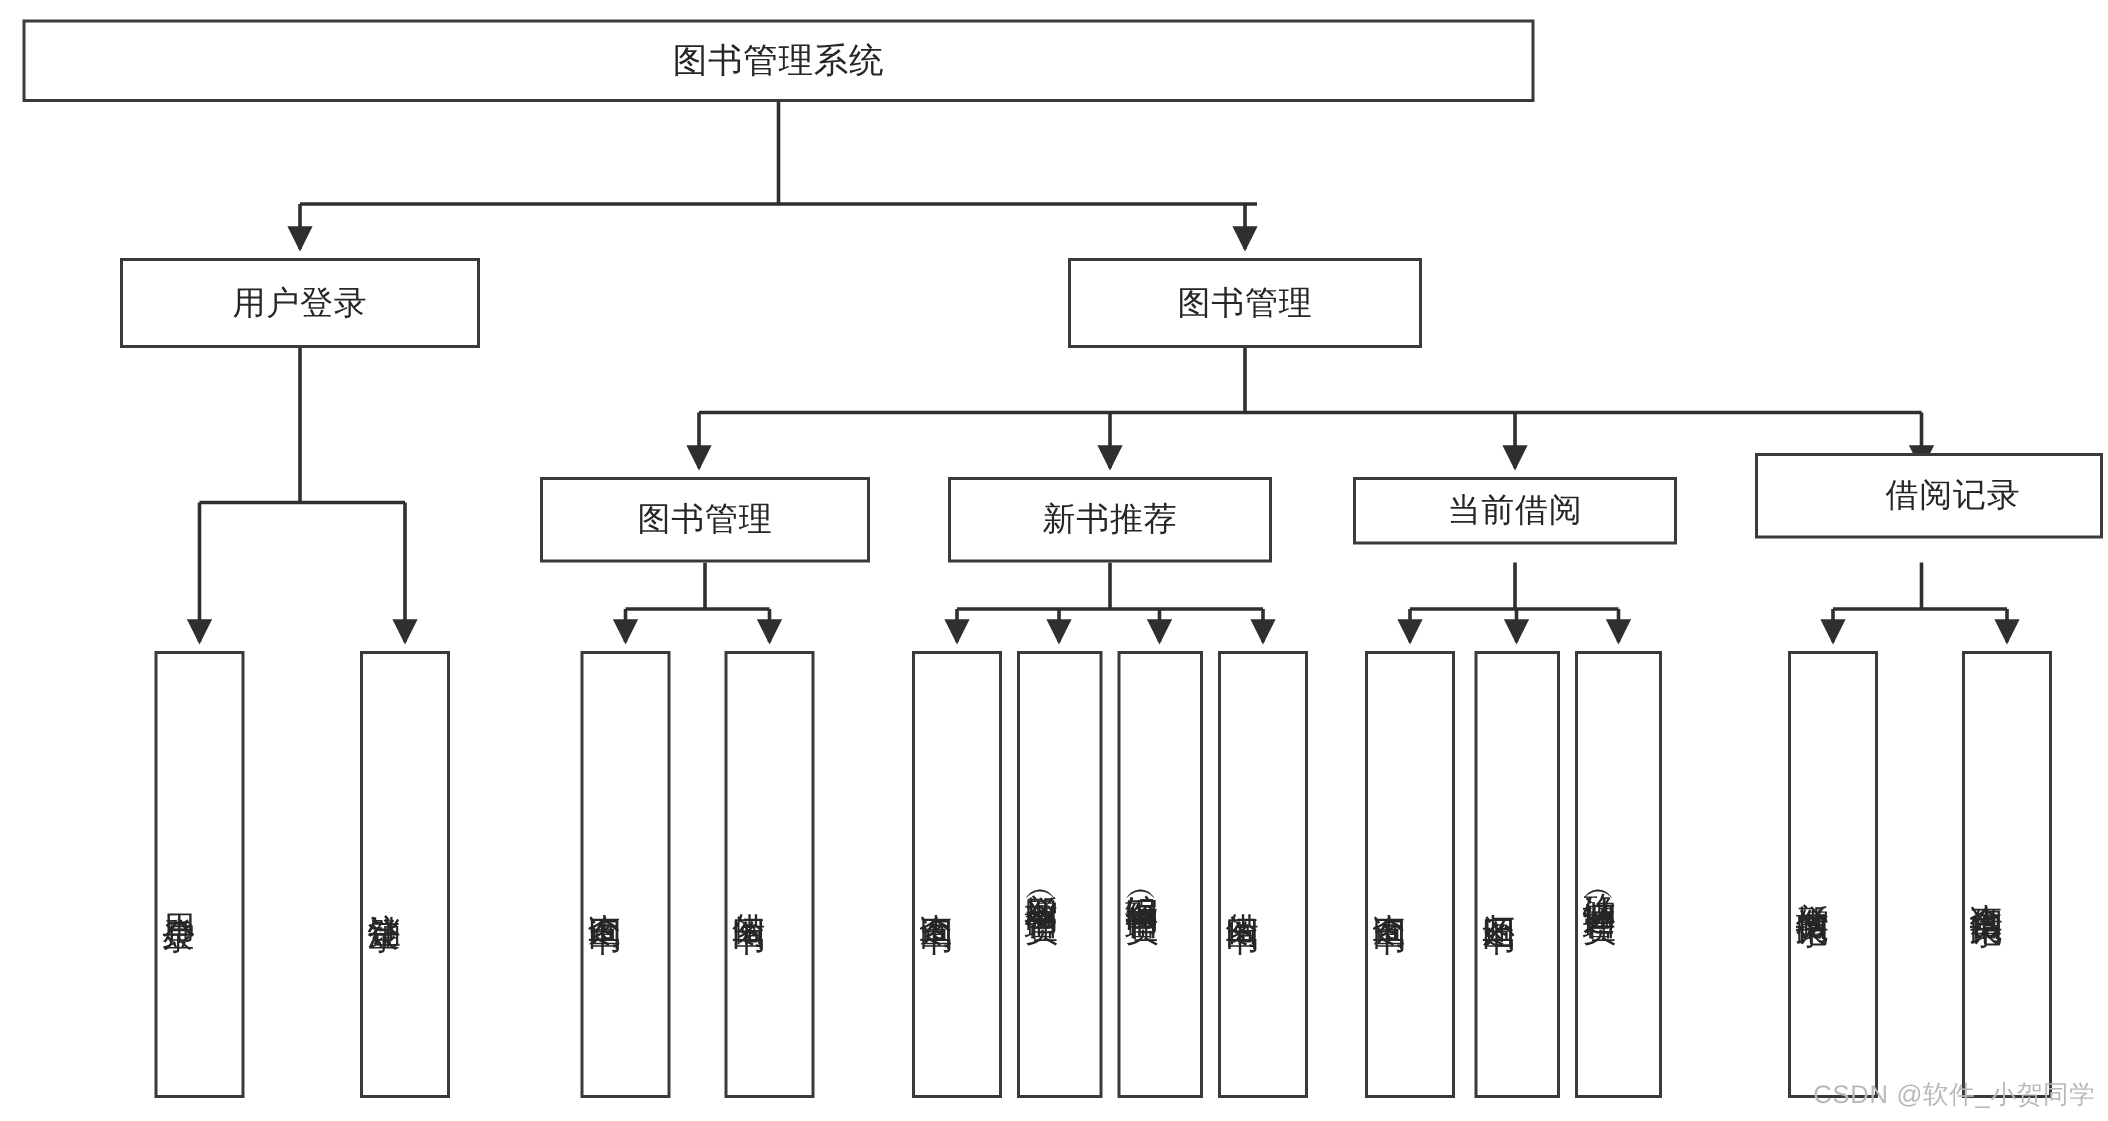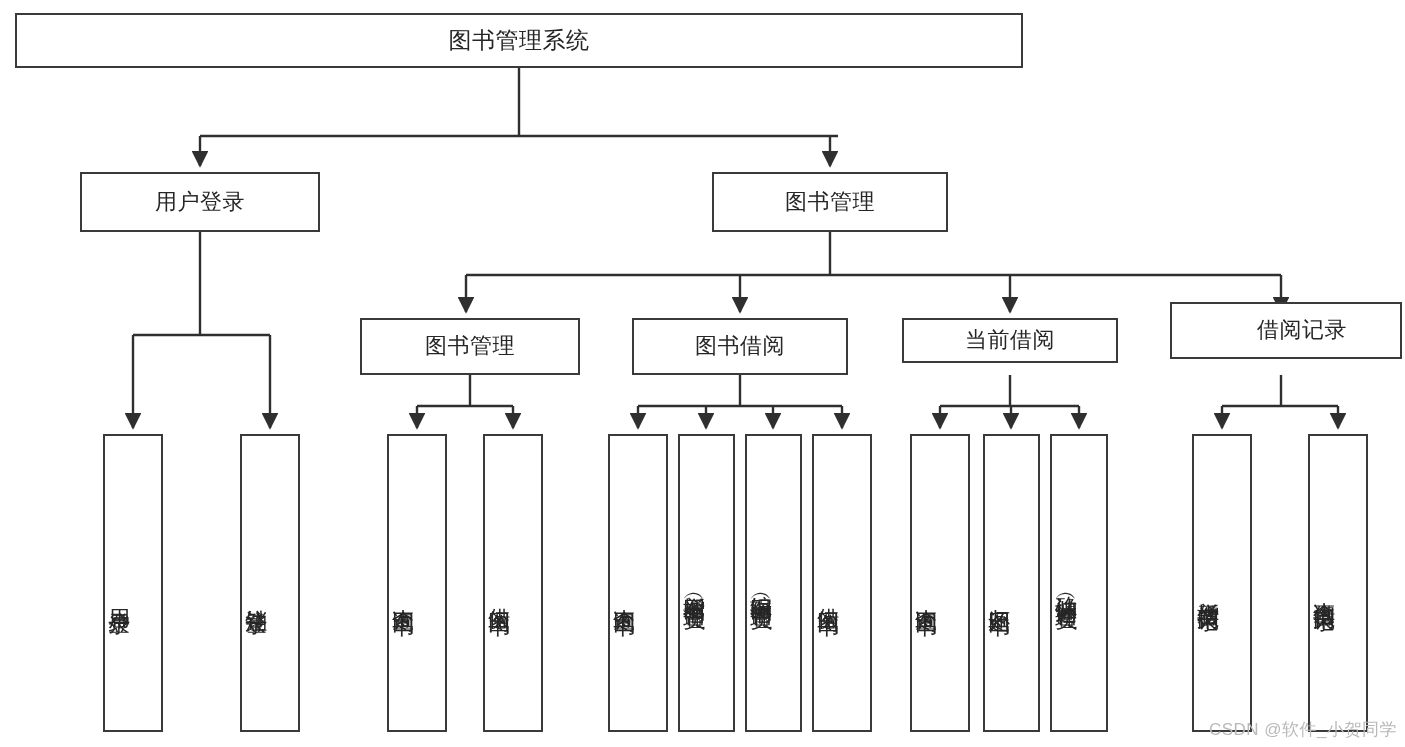--- a/index.html
+++ b/index.html
@@ -132,21 +132,21 @@
     <span>用户登录</span>
   </div>
   <div class="node horiz" style="left:712px; top:172px; width:236px; height:60px;">
     <span>图书管理</span>
   </div>
 
   <div class="node horiz" style="left:360px; top:318px; width:220px; height:57px;">
     <span>图书管理</span>
   </div>
   <div class="node horiz" style="left:632px; top:318px; width:216px; height:57px;">
-    <span>图书借阅</span>
+    <span>新书推荐</span>
   </div>
   <div class="node horiz" style="left:902px; top:318px; width:216px; height:45px;">
     <span>当前借阅</span>
   </div>
   <div class="node horiz" style="left:1170px; top:302px; width:232px; height:57px;padding-left:32px;">
     <span>借阅记录</span>
   </div>
 
   <div class="node leaf" style="left:103px; top:434px; width:60px; height:298px;">
     <span class="vtext">用户登录</span>

